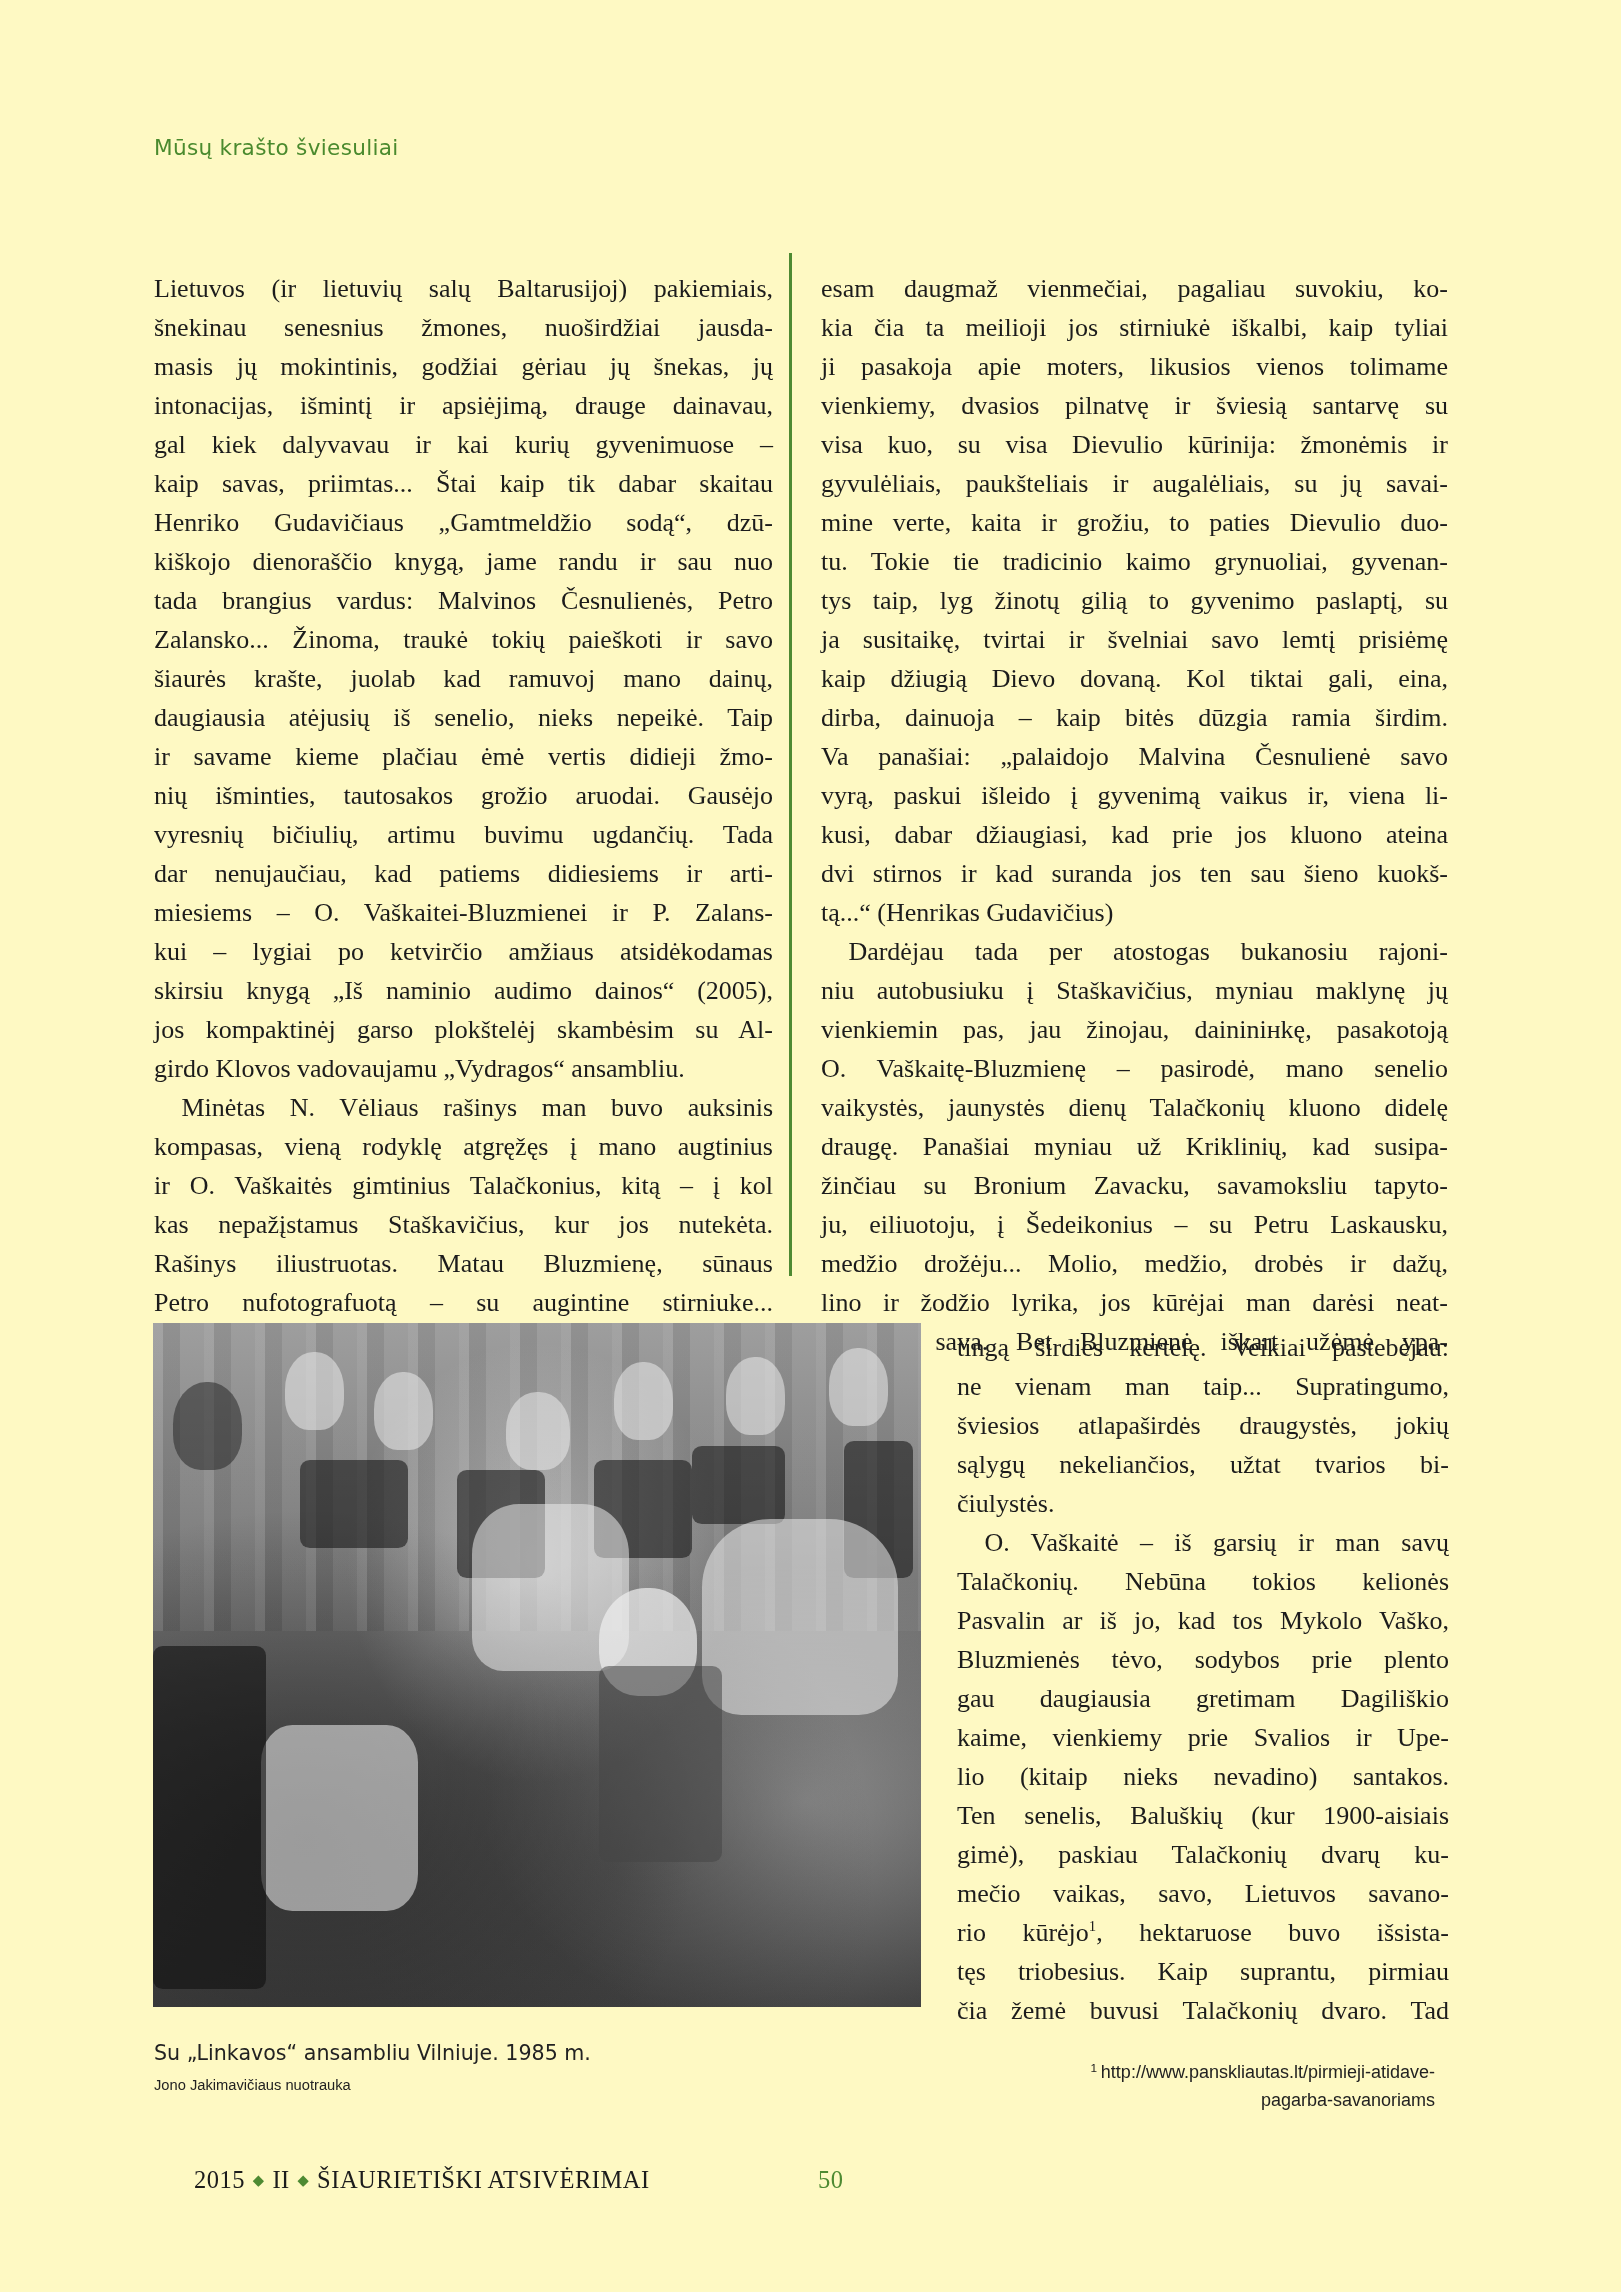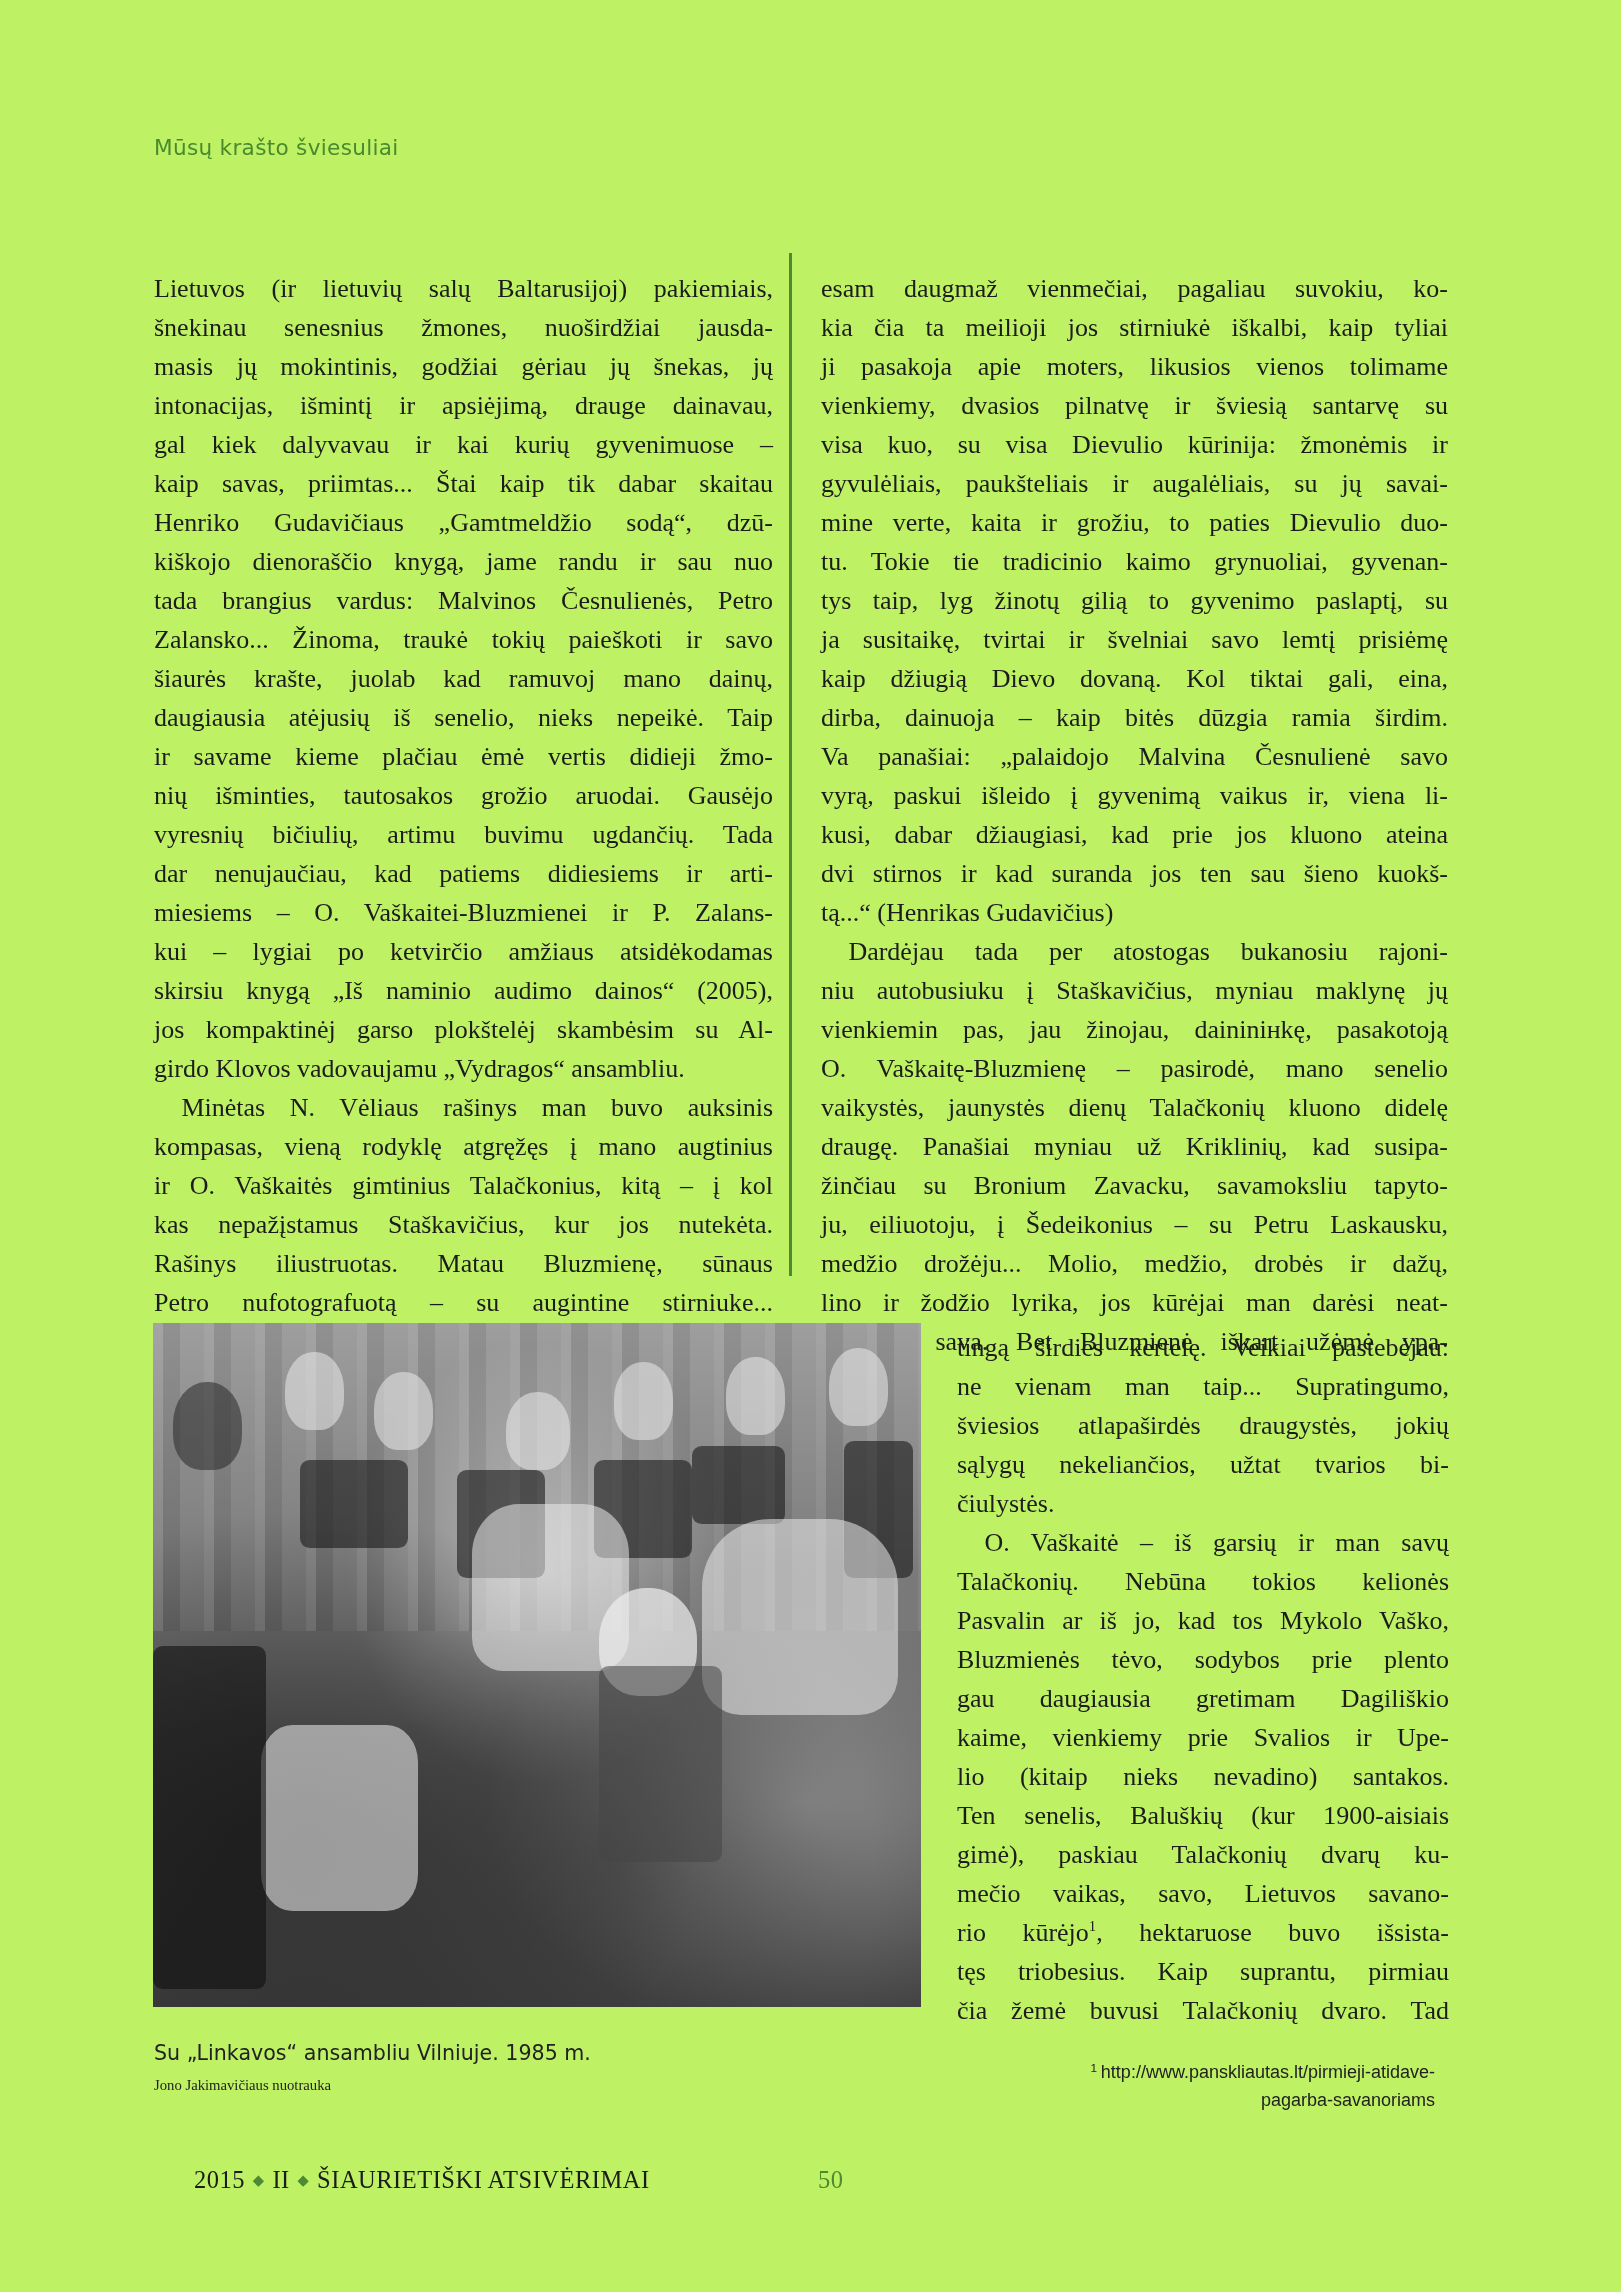--- a/index.html
+++ b/index.html
@@ -1,17 +1,17 @@
 <!DOCTYPE html>
 <html><head>
 <meta charset="utf-8">
 <style>
   html, body { margin: 0; padding: 0; background: #ffffff; }
   body { width: 1621px; height: 2293px; position: relative; overflow: hidden; }
-  .page { position: absolute; left: 0; top: 0; width: 1621px; height: 2293px; background: #bef264; }
+  .page { position: absolute; left: 0; top: 0; width: 1621px; height: 2293px; background: #fef9c3; }
   .running-head {
     position: absolute; left: 154px; top: 135px;
     font-family: "DejaVu Sans", sans-serif; font-size: 21.6px; color: #4a8a2e;
     letter-spacing: 0.3px;
   }
   .col {
     position: absolute;
     font-family: "Liberation Serif", "DejaVu Serif", serif;
     font-size: 26px; color: #1c1c1c; margin-top: 24px;
   }
@@ -39,21 +39,21 @@
   .photo .figure {
     position: absolute; border-radius: 48% 48% 40% 40%; background: rgba(235,235,235,0.55);
   }
   .photo .vest { position: absolute; background: rgba(25,25,25,0.6); border-radius: 9.8px; }
   .caption {
     position: absolute; left: 154px; top: 2041px;
     font-family: "DejaVu Sans", sans-serif; font-size: 20.6px; color: #222;
   }
   .credit {
     position: absolute; left: 154px; top: 2077px;
-    font-family: Liberation Serif, serif; font-size: 14.7px; color: #222;
+    font-family: Liberation Sans, sans-serif; font-size: 14.7px; color: #222;
   }
   .footnote {
     position: absolute; right: 186px; top: 2054px; width: 461px; text-align: right;
     font-family: "Liberation Sans", "DejaVu Sans", sans-serif; font-size: 18px; color: #222; line-height: 28px;
   }
   .footnote sup { font-size: 11.8px; vertical-align: 5.9px; margin-right: 3.9px; }
   .footer {
     position: absolute; left: 154px; top: 2166px; width: 686px;
     font-family: "Liberation Serif", "DejaVu Serif", serif; font-size: 24.5px; color: #1c1c1c;
     display: flex; align-items: baseline; letter-spacing: 0.5px; margin-left: 40px;

